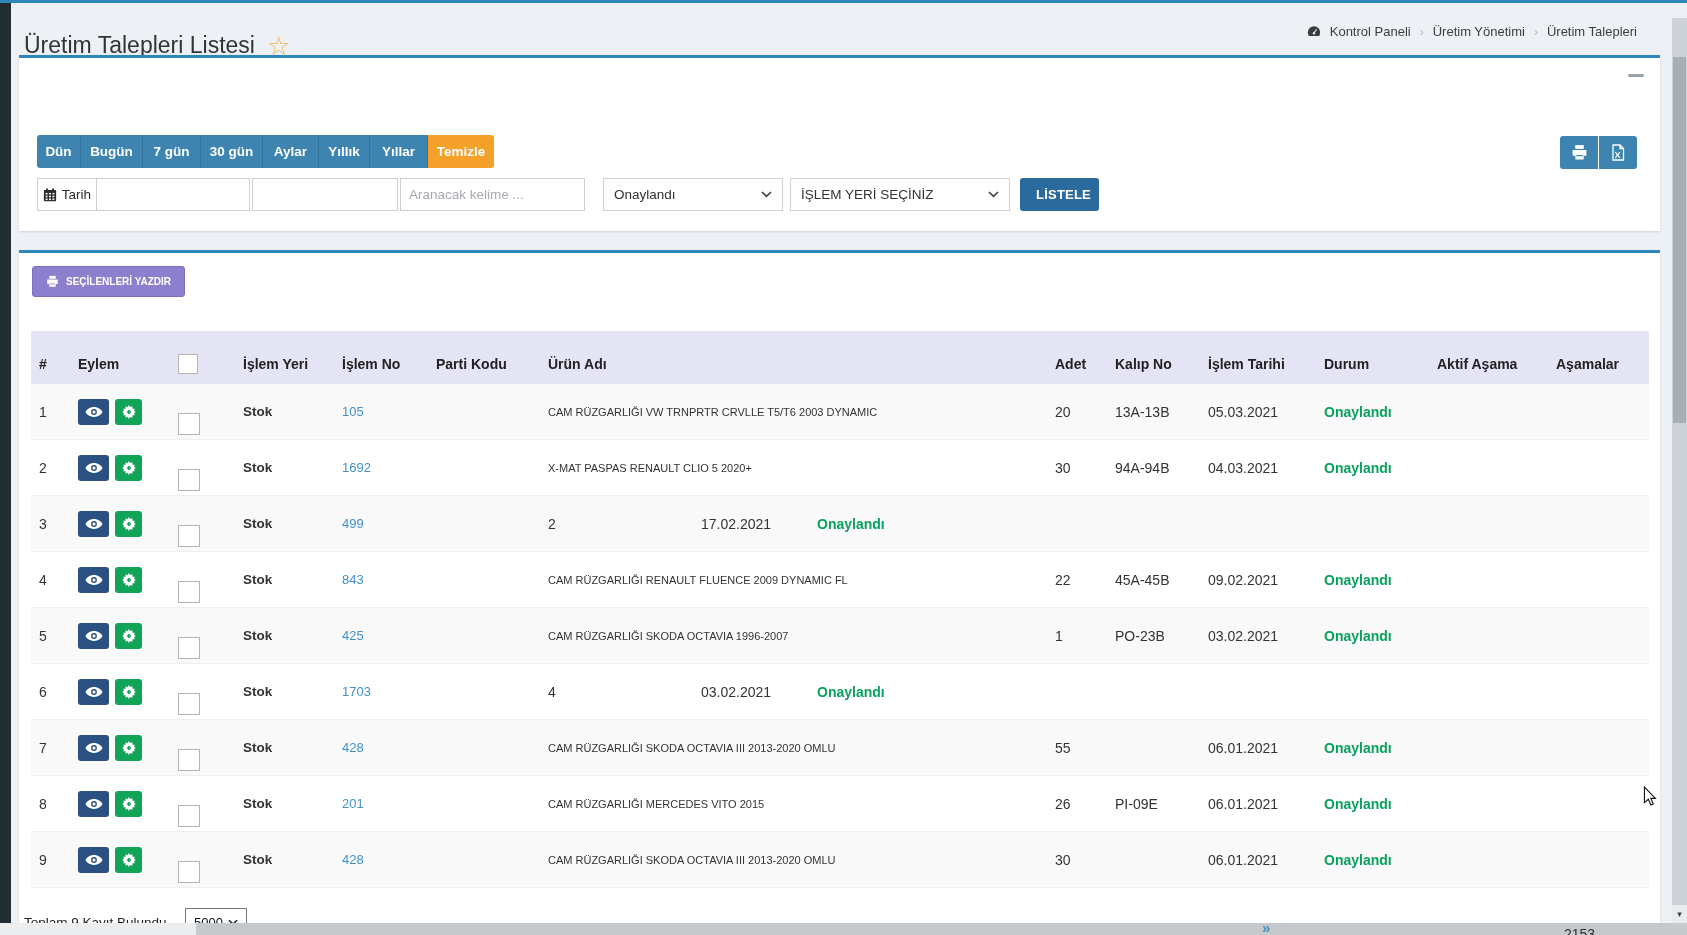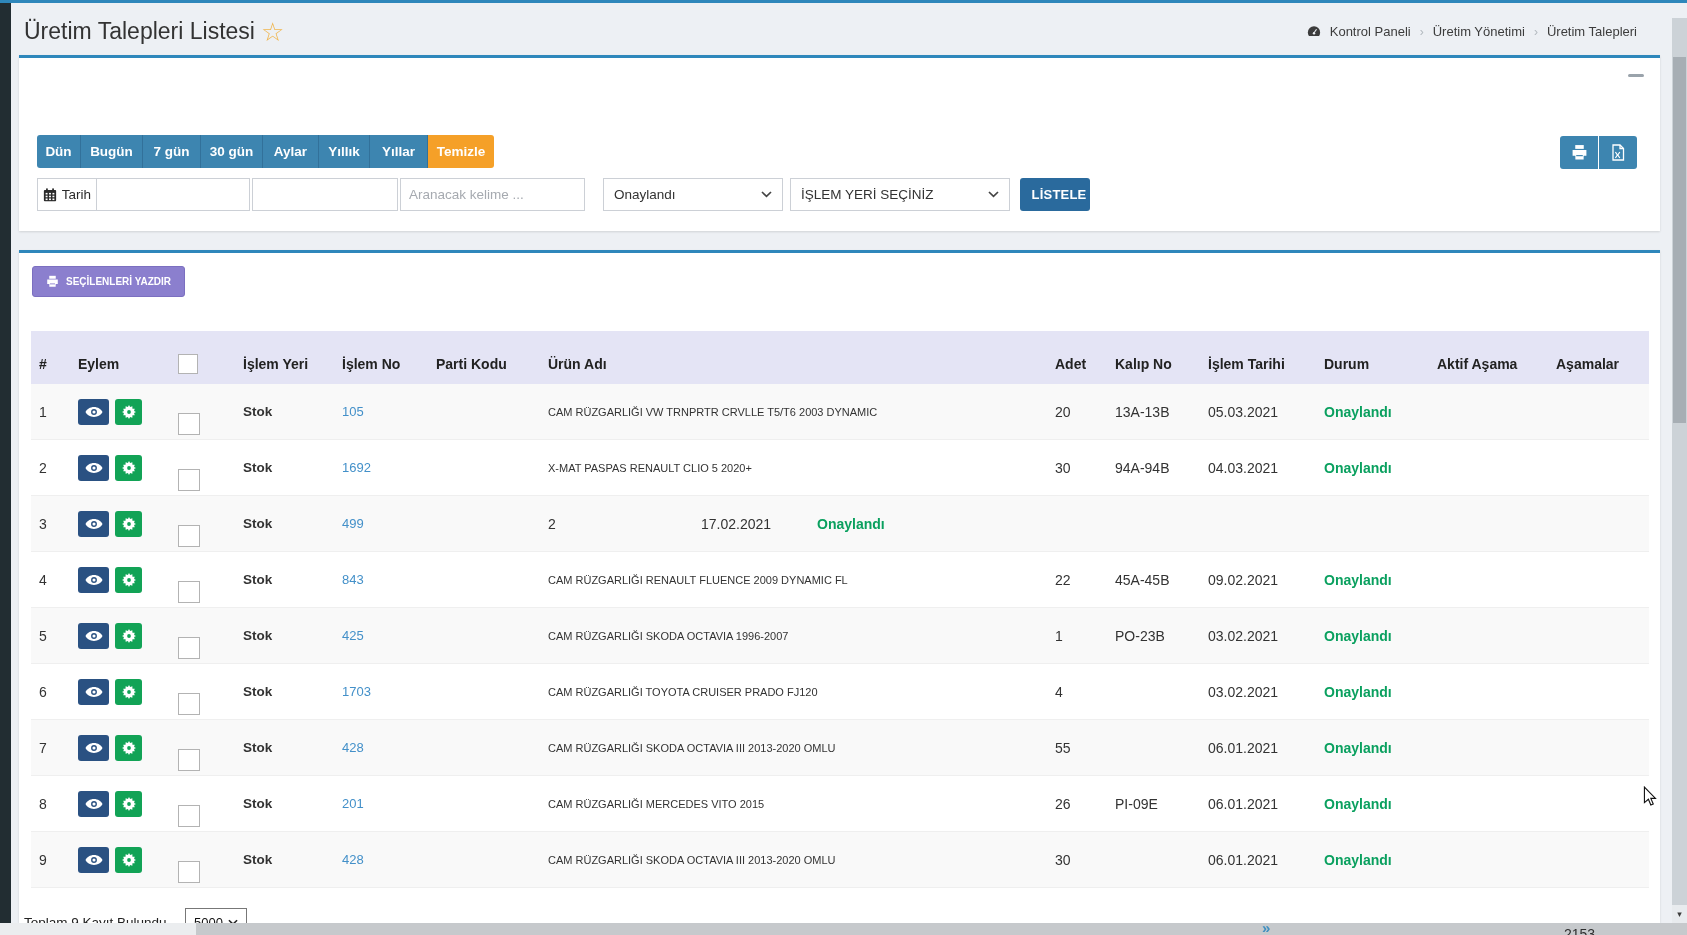--- a/index.html
+++ b/index.html
@@ -8,21 +8,21 @@
     font-family:"Liberation Sans","DejaVu Sans",sans-serif;
     background:#edf0f4; color:#333; position:relative;
   }
   .abs { position:absolute; }
 
   
   .topline { left:0; top:0; width:1687px; height:3px; background:#2e87bb; }
   .sidebar-sliver { left:0; top:3px; width:11px; height:920px; background:#222d32; }
 
   
-  .page-title { left:24px; top:18px; font-size:23px; color:#333; display:flex; align-items:center; gap:6px;justify-content:center; }
+  .page-title { left:24px; top:32px; font-size:23px; color:#333; display:flex; align-items:center; gap:12px;justify-content:center; }
   .fav-star { color:#f0b64f; font-size:26px; line-height:1; }
   .breadcrumb { right:50px; top:24px; display:flex; align-items:center; gap:9px; font-size:13px; color:#3c3c3c; }
   .breadcrumb .sep { color:#b3b9bf; font-size:12px; }
 
   
   .card { background:#fff; border-top:3px solid #2e87bb; box-shadow:0 1px 2px rgba(0,0,0,.12); }
   .card1 { left:19px; top:55px; width:1641px; height:176px; }
   .card2 { left:19px; top:250px; width:1641px; height:673px; }
   .collapse-dash { position:absolute; right:16px; top:16px; width:16px; height:3px; background:#9aa3ab; border-radius:2px; }
 
@@ -43,21 +43,21 @@
   .f-row { position:absolute; left:0; top:120px; height:33px; width:100%; }
   .addon { position:absolute; left:18px; width:60px; height:33px; background:#fff;
            border:1px solid #ccd0d6; display:flex; align-items:center; justify-content:center;
            gap:5px; font-size:13.5px; color:#2b2b2b; }
   .tin { position:absolute; height:33px; background:#fff; border:1px solid #ccd0d6;
          font-size:13.5px; padding:4px 8px; color:#333; font-family:inherit; }
   .tin::placeholder { color:#a6aab0; opacity:1; }
   .sel { position:absolute; height:33px; background:#fff; border:1px solid #ccd0d6;
          display:flex; align-items:center; justify-content:space-between;
          padding:0 10px; font-size:13.5px; color:#333; }
-  .listele { position:absolute; left:1001px; width:70px; height:33px; background:#2a6a9d;
+  .listele { position:absolute; left:1001px; width:79px; height:33px; background:#2a6a9d;
              color:#fff; font-weight:700; font-size:13px; border:none; border-radius:3px;
              display:flex; align-items:center; justify-content:center; letter-spacing:.2px;padding-left:8px; }
 
   
   .print-selected { position:absolute; left:13px; top:13px; height:31px; padding:0 13px;
                     background:#8b7fce; border:1px solid #7b6fc0; border-radius:3px;
                     color:#fff; font-weight:700; font-size:10px; display:flex;
                     align-items:center; gap:7px; }
 
   
@@ -446,21 +446,20 @@
       </div>
     </div>
     <div class="c c-chk">
       <div class="cb cb-row"></div>
     </div>
     <div class="c c-yer yer">Stok</div>
     <div class="c c-ino">
       <a href="#" class="ino-link">1703</a>
     </div>
     <div class="c c-parti"></div>
-    <div class="c c-urun urun">CAM RÜZGARLIĞI TOYOTA CRUISER PRADO FJ120</div>
     <div class="c c-adet">4</div>
     <div class="c c-kalip"></div>
     <div class="c c-tarih">03.02.2021</div>
     <div class="c c-durum durum">Onaylandı</div>
     <div class="c c-aktif"></div>
     <div class="c c-asama"></div>
   </div>
 
   <div class="trow">
     <div class="c c-no">7</div>

